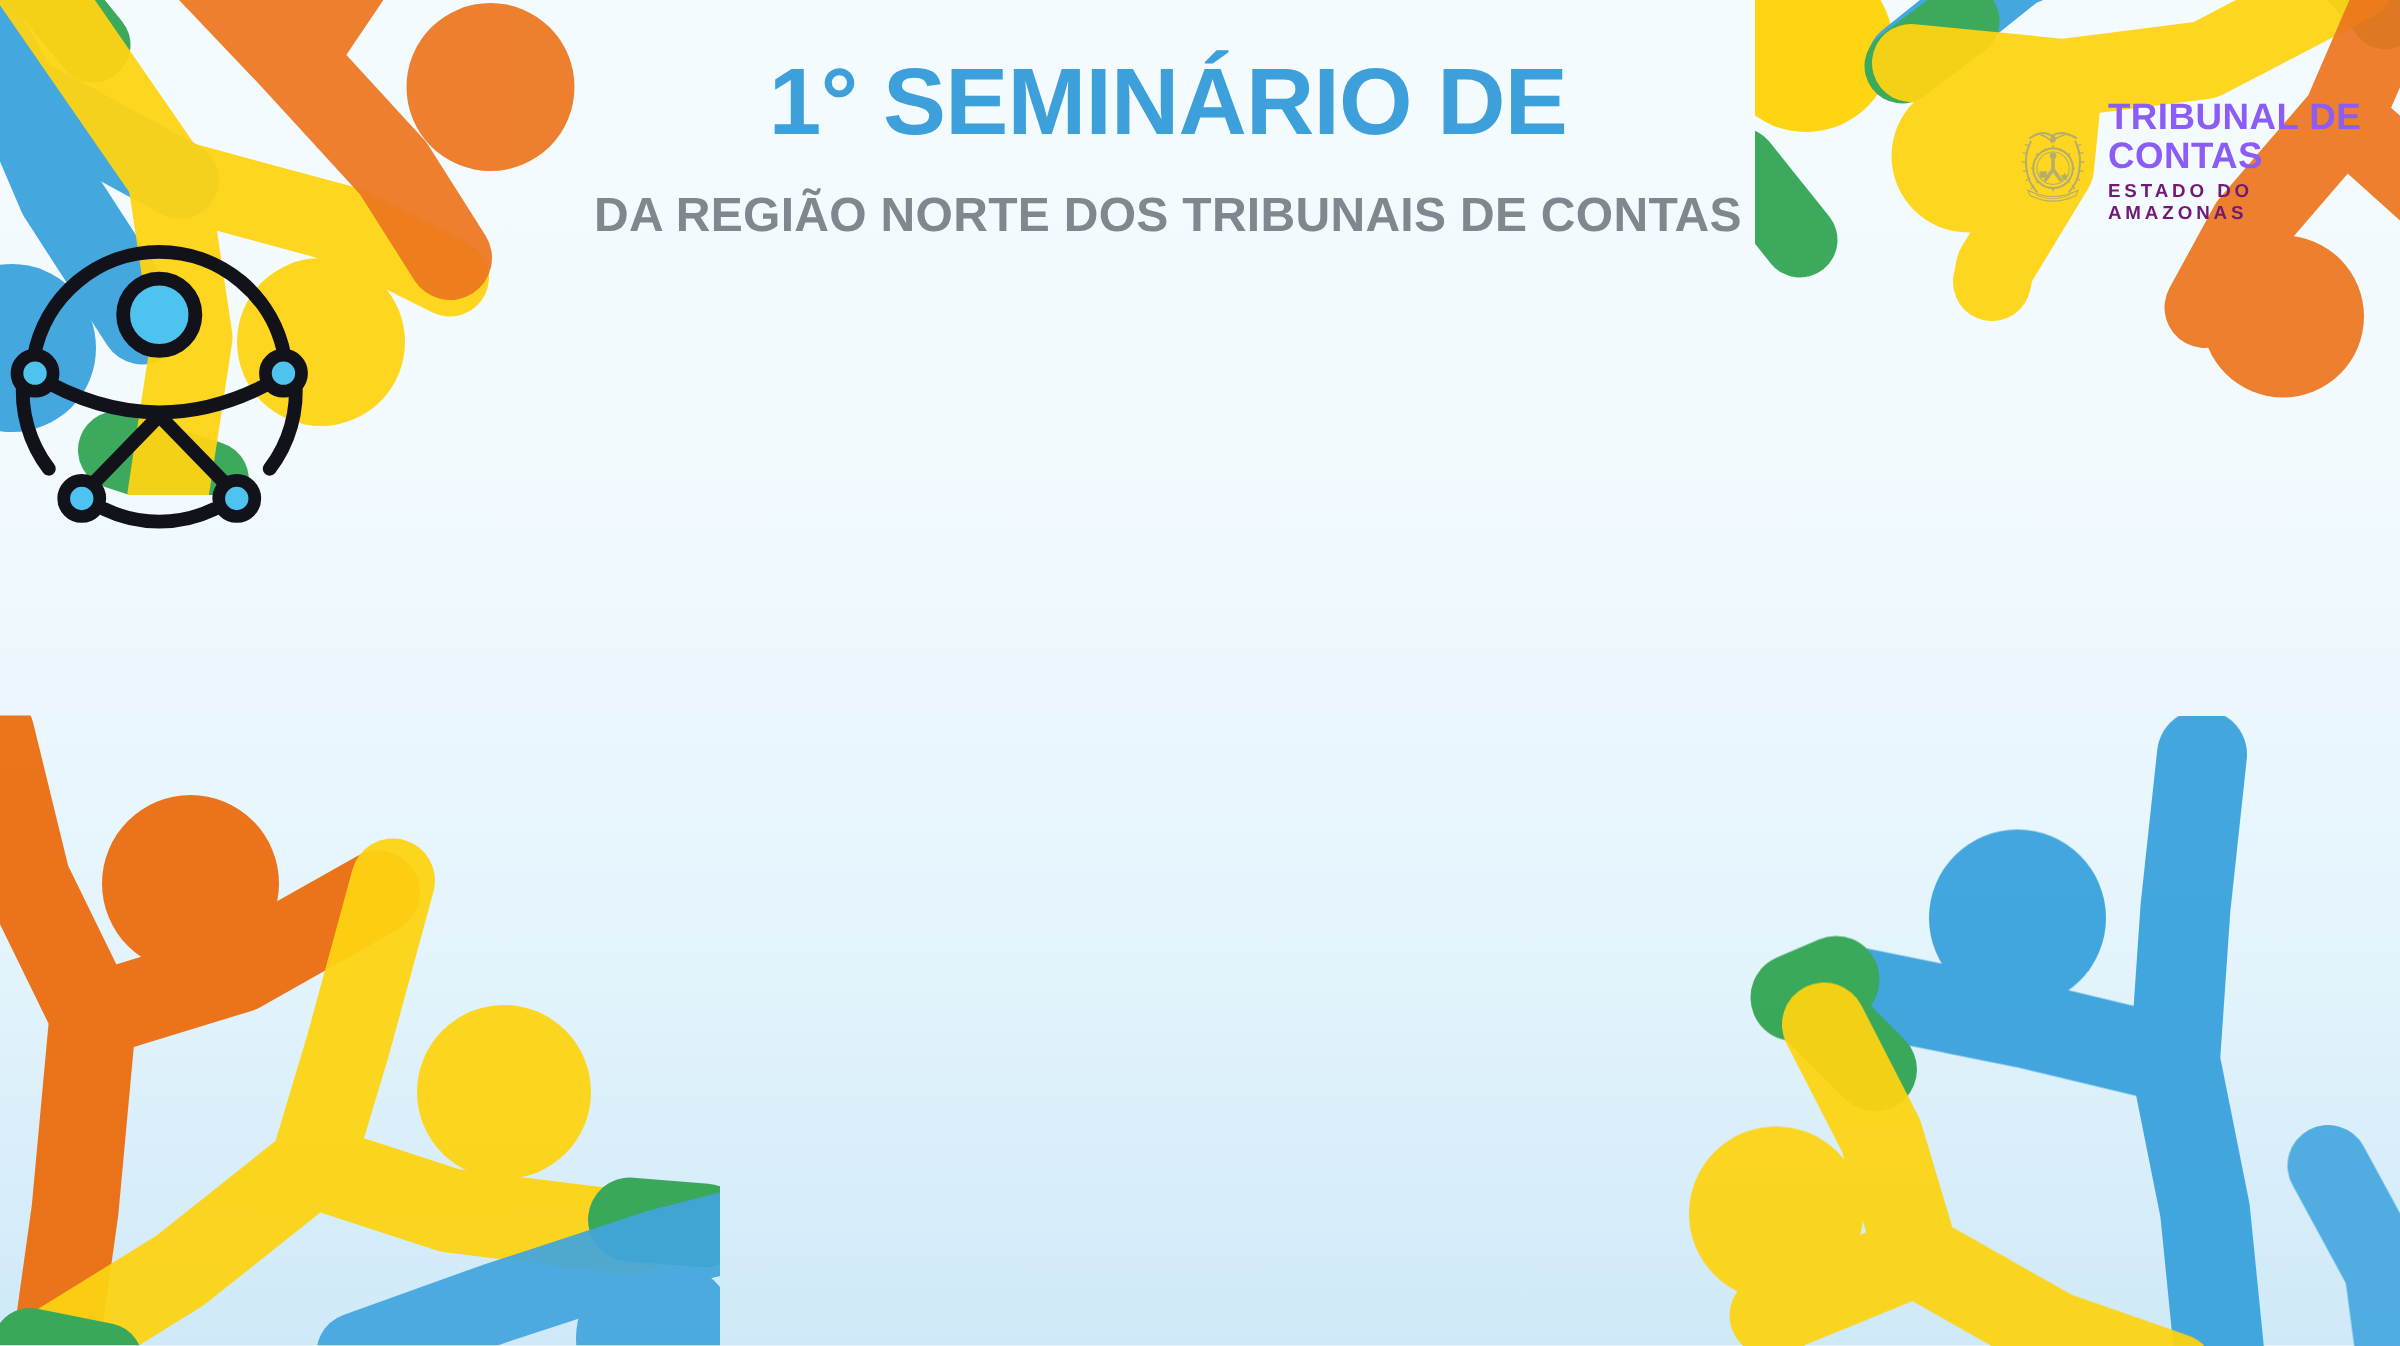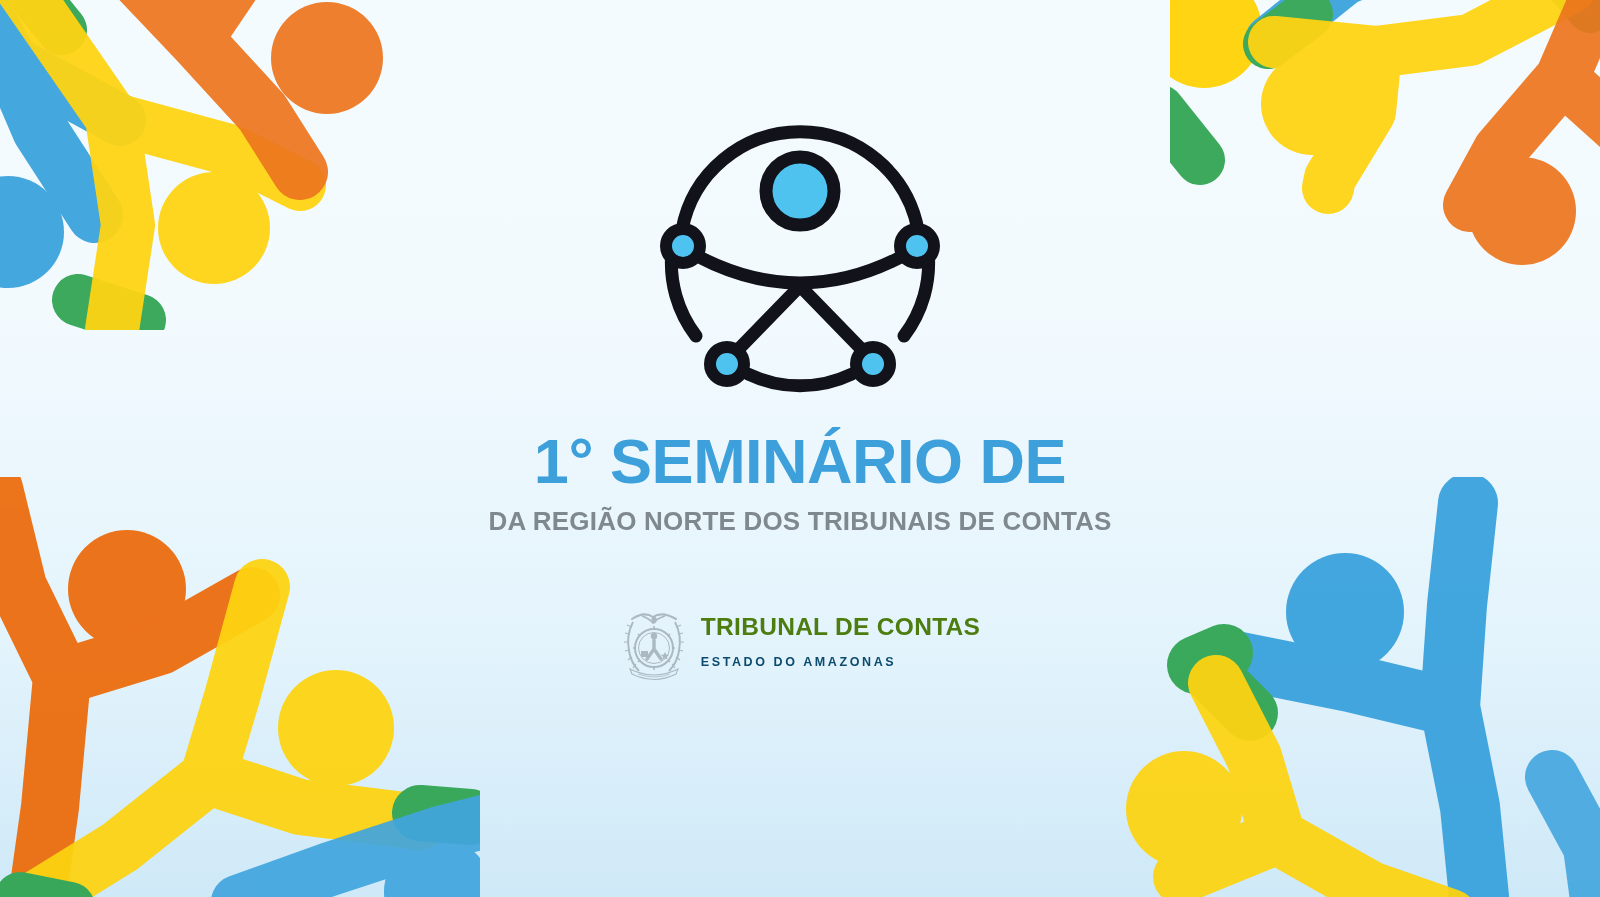--- a/index.html
+++ b/index.html
@@ -13,57 +13,57 @@
   #stage { position:absolute; inset:0; }
 
   .corner-art { position:absolute; pointer-events:none; }
   #art-tl { top:0; left:0; width:430px; height:330px; }
   #art-tr { top:0; right:0; width:430px; height:330px; }
   #art-bl { bottom:0; left:0; width:480px; height:420px; }
   #art-br { bottom:0; right:0; width:480px; height:420px; }
 
   .center-col {
     position:absolute; left:0; right:0; top:0;
-    display:flex; flex-direction:column; align-items:center;
+    display:flex; flex-direction:row; align-items:flex-start;
   }
 
   #access-icon-wrap { margin-top:118px; width:300px; height:275px; }
   #access-icon { width:100%; height:100%; display:block; }
 
   #title-block { margin-top:38px; text-align:center; width:100%; }
   .title-line {
     color:#3ea0da;
     font-weight:bold;
     font-size:63px;
     line-height:0.98;
     letter-spacing:-0.5px;
     white-space:nowrap;
   }
   #subtitle {
-    margin-top:13px;
+    margin-top:25px;
     color:#7f888e;
     font-weight:bold;
-    font-size:26px;
+    font-size:32px;
     letter-spacing:0.2px;
     white-space:nowrap;
   }
 
   #footer-logo {
     margin-top:66px;
     display:flex; align-items:center; gap:13px;
   }
   #crest { width:68px; height:78px; display:block; opacity:.62; }
   #logo-text { display:flex; flex-direction:column; justify-content:center; }
   #logo-title {
-    color:#4d7c0f; font-weight:bold; font-size:24.5px;
+    color:#8b5cf6; font-weight:bold; font-size:24.5px;
     letter-spacing:0.3px; line-height:1.05;
   }
   #logo-sub {
-    color:#0c4a6e; font-weight:bold; font-size:12.5px;
-    letter-spacing:2.6px; line-height:1.2; margin-top:15px;
+    color:#701a75; font-weight:bold; font-size:12.5px;
+    letter-spacing:2.6px; line-height:1.2; margin-top:3px;
   }
 </style>
 </head>
 <body>
 
 <div id="stage">
 
   <svg class="corner-art" id="art-tl" viewBox="0 0 430 330">
     <g opacity="0.92">
 

